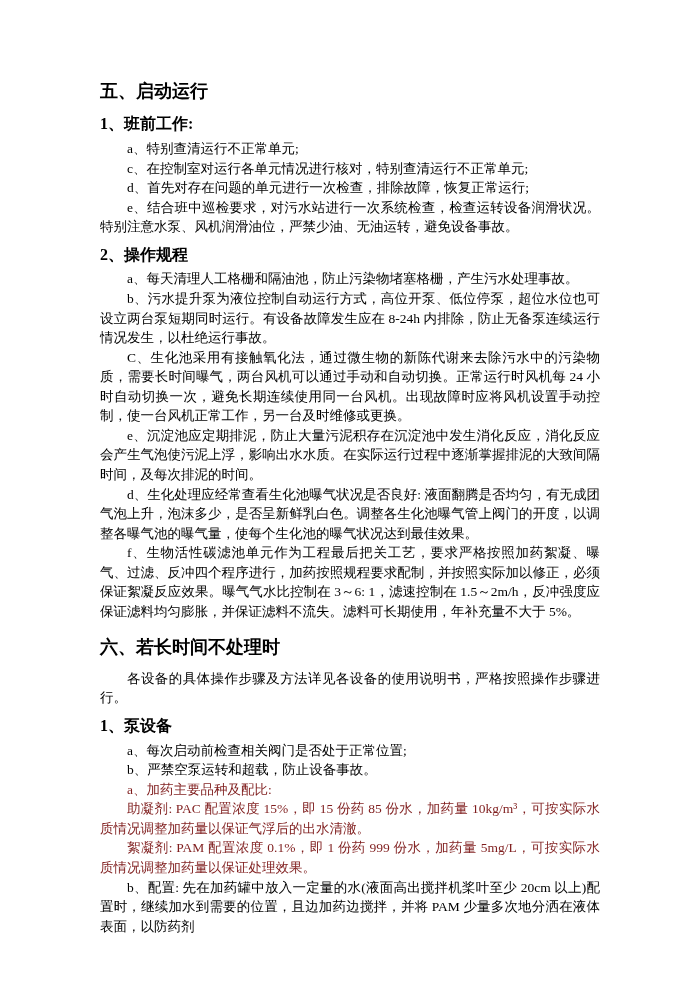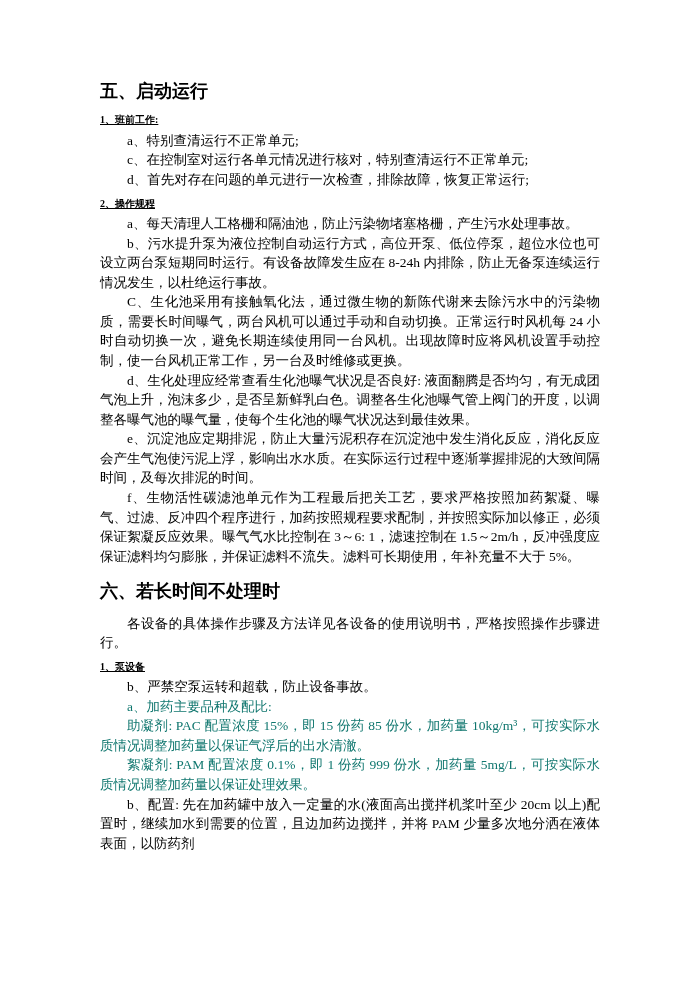--- a/index.html
+++ b/index.html
@@ -23,59 +23,60 @@
   .h1 {
     font-size: 18px;
     font-weight: bold;
     margin: 0 0 10px 0;
     line-height: 1.3;
   }
   .h1.mt {
     margin-top: 14px;
   }
   .h2 {
-    font-size: 10px;
+    font-size: 16px;
     font-weight: bold;
     margin: 7px 0 4px 0;
     line-height: 1.35;
-    text-decoration: underline;
   }
   .para {
     margin: 0;
     text-indent: 2em;
     text-align: justify;
   }
   .red {
-    color: #0f766e;
+    color: #7f1d1d;
   }
 </style>
 </head>
 <body>
 
 <div class="page">
 
   <h1 class="h1">五、启动运行</h1>
 
   <h2 class="h2">1、班前工作:</h2>
   <p class="para">a、特别查清运行不正常单元;</p>
   <p class="para">c、在控制室对运行各单元情况进行核对，特别查清运行不正常单元;</p>
   <p class="para">d、首先对存在问题的单元进行一次检查，排除故障，恢复正常运行;</p>
+  <p class="para">e、结合班中巡检要求，对污水站进行一次系统检查，检查运转设备润滑状况。特别注意水泵、风机润滑油位，严禁少油、无油运转，避免设备事故。</p>
 
   <h2 class="h2">2、操作规程</h2>
   <p class="para">a、每天清理人工格栅和隔油池，防止污染物堵塞格栅，产生污水处理事故。</p>
   <p class="para">b、污水提升泵为液位控制自动运行方式，高位开泵、低位停泵，超位水位也可设立两台泵短期同时运行。有设备故障发生应在 8-24h 内排除，防止无备泵连续运行情况发生，以杜绝运行事故。</p>
   <p class="para">C、生化池采用有接触氧化法，通过微生物的新陈代谢来去除污水中的污染物质，需要长时间曝气，两台风机可以通过手动和自动切换。正常运行时风机每 24 小时自动切换一次，避免长期连续使用同一台风机。出现故障时应将风机设置手动控制，使一台风机正常工作，另一台及时维修或更换。</p>
+  <p class="para">e、沉淀池应定期排泥，防止大量污泥积存在沉淀池中发生消化反应，消化反应会产生气泡使污泥上浮，影响出水水质。在实际运行过程中逐渐掌握排泥的大致间隔时间，及每次排泥的时间。</p>
   <p class="para">d、生化处理应经常查看生化池曝气状况是否良好: 液面翻腾是否均匀，有无成团气泡上升，泡沫多少，是否呈新鲜乳白色。调整各生化池曝气管上阀门的开度，以调整各曝气池的曝气量，使每个生化池的曝气状况达到最佳效果。</p>
-  <p class="para">e、沉淀池应定期排泥，防止大量污泥积存在沉淀池中发生消化反应，消化反应会产生气泡使污泥上浮，影响出水水质。在实际运行过程中逐渐掌握排泥的大致间隔时间，及每次排泥的时间。</p>
   <p class="para">f、生物活性碳滤池单元作为工程最后把关工艺，要求严格按照加药絮凝、曝气、过滤、反冲四个程序进行，加药按照规程要求配制，并按照实际加以修正，必须保证絮凝反应效果。曝气气水比控制在 3～6: 1，滤速控制在 1.5～2m/h，反冲强度应保证滤料均匀膨胀，并保证滤料不流失。滤料可长期使用，年补充量不大于 5%。</p>
 
   <h1 class="h1 mt">六、若长时间不处理时</h1>
   <p class="para">各设备的具体操作步骤及方法详见各设备的使用说明书，严格按照操作步骤进行。</p>
 
   <h2 class="h2">1、泵设备</h2>
+  <p class="para">a、每次启动前检查相关阀门是否处于正常位置;</p>
   <p class="para">b、严禁空泵运转和超载，防止设备事故。</p>
 
   <p class="para red">a、加药主要品种及配比:</p>
   <p class="para red">助凝剂: PAC 配置浓度 15%，即 15 份药 85 份水，加药量 10kg/m³，可按实际水质情况调整加药量以保证气浮后的出水清澈。</p>
   <p class="para red">絮凝剂: PAM 配置浓度 0.1%，即 1 份药 999 份水，加药量 5mg/L，可按实际水质情况调整加药量以保证处理效果。</p>
   <p class="para">b、配置: 先在加药罐中放入一定量的水(液面高出搅拌机桨叶至少 20cm 以上)配置时，继续加水到需要的位置，且边加药边搅拌，并将 PAM 少量多次地分洒在液体表面，以防药剂</p>
 
 </div>
 
 </body></html>

